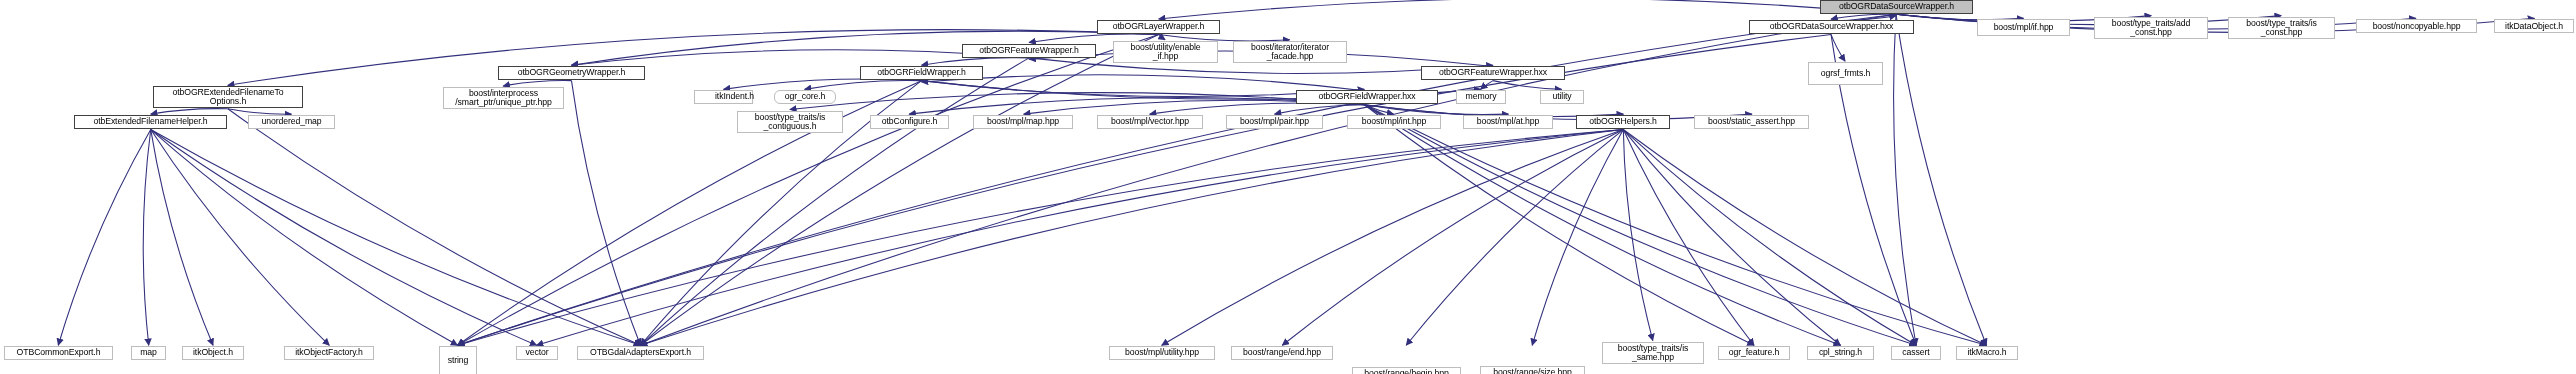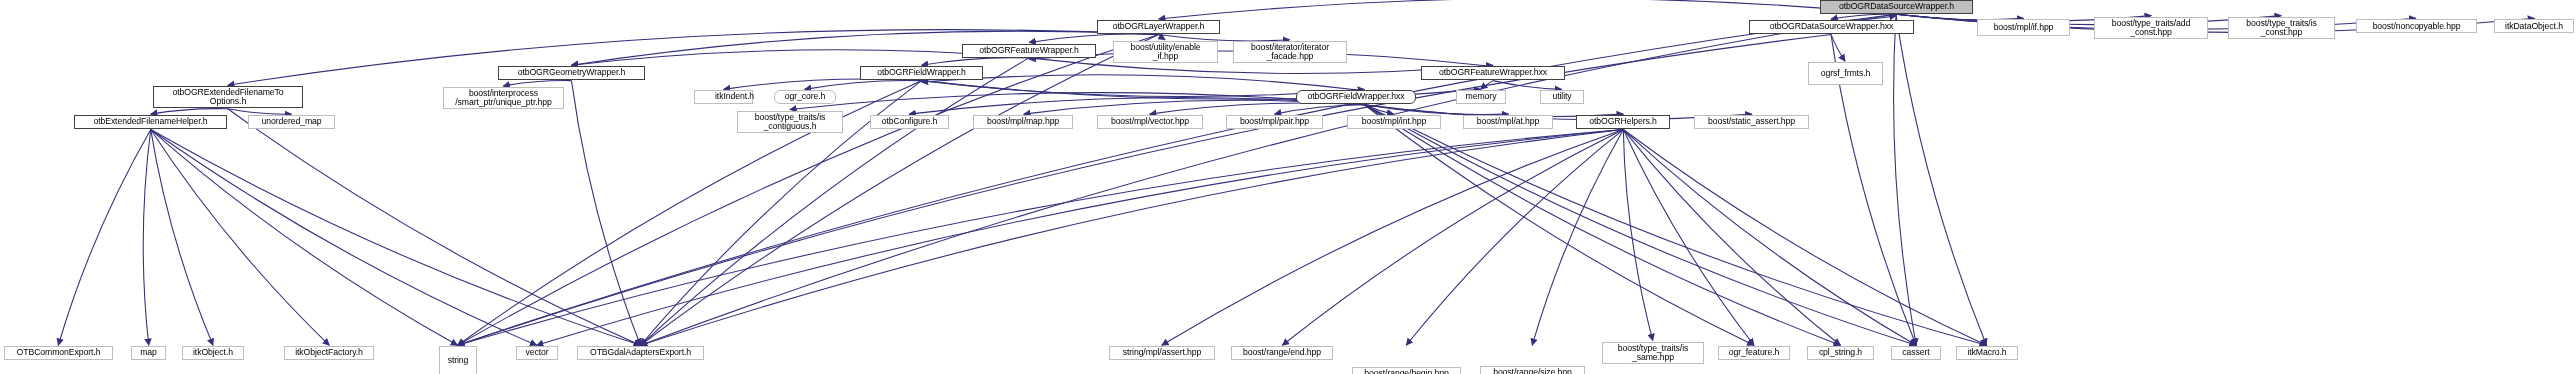--- a/index.html
+++ b/index.html
@@ -152,21 +152,21 @@
 _facade.hpp</div>
       <div class="node primary" style="left: 1421px; top: 66px; width: 144px; height: 14px;">otbOGRFeatureWrapper.hxx</div>
       <div class="node primary" style="left: 498px; top: 66px; width: 147px; height: 14px;">otbOGRGeometryWrapper.h</div>
       <div class="node primary" style="left: 860px; top: 66px; width: 123px; height: 14px;">otbOGRFieldWrapper.h</div>
       <div class="node primary" style="left: 153px; top: 86px; width: 150px; height: 22px;">otbOGRExtendedFilenameTo
 Options.h</div>
       <div class="node" style="left: 443px; top: 87px; width: 121px; height: 22px;">boost/interprocess
 /smart_ptr/unique_ptr.hpp</div>
       <div class="node" style="left: 694px; top: 90px; width: 59px; height: 14px; padding-left: 24px;">itkIndent.h</div>
       <div class="node" style="left: 774px; top: 90px; width: 62px; height: 14px; border-radius: 6px;">ogr_core.h</div>
-      <div class="node primary" style="left: 1296px; top: 90px; width: 120px; height: 14px; border-radius: 6px;">otbOGRFieldWrapper.hxx</div>
+      <div class="node primary" style="left: 1296px; top: 90px; width: 142px; height: 14px;">otbOGRFieldWrapper.hxx</div>
       <div class="node" style="left: 1456px; top: 90px; width: 50px; height: 14px;">memory</div>
       <div class="node" style="left: 1540px; top: 90px; width: 44px; height: 14px;">utility</div>
       <div class="node primary" style="left: 74px; top: 115px; width: 153px; height: 14px;">otbExtendedFilenameHelper.h</div>
       <div class="node" style="left: 248px; top: 115px; width: 87px; height: 14px;">unordered_map</div>
       <div class="node" style="left: 737px; top: 111px; width: 106px; height: 22px;">boost/type_traits/is
 _contiguous.h</div>
       <div class="node" style="left: 870px; top: 115px; width: 79px; height: 14px;">otbConfigure.h</div>
       <div class="node" style="left: 973px; top: 115px; width: 100px; height: 14px;">boost/mpl/map.hpp</div>
       <div class="node" style="left: 1097px; top: 115px; width: 106px; height: 14px;">boost/mpl/vector.hpp</div>
       <div class="node" style="left: 1226px; top: 115px; width: 97px; height: 14px;">boost/mpl/pair.hpp</div>
@@ -174,21 +174,21 @@
       <div class="node" style="left: 1463px; top: 115px; width: 90px; height: 14px;">boost/mpl/at.hpp</div>
       <div class="node primary" style="left: 1576px; top: 115px; width: 94px; height: 14px;">otbOGRHelpers.h</div>
       <div class="node" style="left: 1694px; top: 115px; width: 115px; height: 14px;">boost/static_assert.hpp</div>
       <div class="node" style="left: 4px; top: 346px; width: 109px; height: 14px;">OTBCommonExport.h</div>
       <div class="node" style="left: 131px; top: 346px; width: 35px; height: 14px;">map</div>
       <div class="node" style="left: 182px; top: 346px; width: 62px; height: 14px;">itkObject.h</div>
       <div class="node" style="left: 284px; top: 346px; width: 90px; height: 14px;">itkObjectFactory.h</div>
       <div class="node" style="left: 439px; top: 346px; width: 38px; height: 30px;">string</div>
       <div class="node" style="left: 516px; top: 346px; width: 42px; height: 14px;">vector</div>
       <div class="node" style="left: 577px; top: 346px; width: 127px; height: 14px;">OTBGdalAdaptersExport.h</div>
-      <div class="node" style="left: 1109px; top: 346px; width: 106px; height: 14px;">string/mpl/assert.hpp</div>
+      <div class="node" style="left: 1109px; top: 346px; width: 106px; height: 14px;">boost/mpl/utility.hpp</div>
       <div class="node" style="left: 1231px; top: 346px; width: 102px; height: 14px;">boost/range/end.hpp</div>
       <div class="node" style="left: 1352px; top: 346px; width: 109px; height: 14px; margin-top: 21px;">boost/range/begin.hpp</div>
       <div class="node" style="left: 1480px; top: 346px; width: 105px; height: 14px; margin-top: 20px;">boost/range/size.hpp</div>
       <div class="node" style="left: 1602px; top: 342px; width: 102px; height: 22px;">boost/type_traits/is
 _same.hpp</div>
       <div class="node" style="left: 1718px; top: 346px; width: 72px; height: 14px;">ogr_feature.h</div>
       <div class="node" style="left: 1807px; top: 346px; width: 67px; height: 14px;">cpl_string.h</div>
       <div class="node" style="left: 1891px; top: 346px; width: 50px; height: 14px;">cassert</div>
       <div class="node" style="left: 1956px; top: 346px; width: 62px; height: 14px;">itkMacro.h</div>
     </div>

